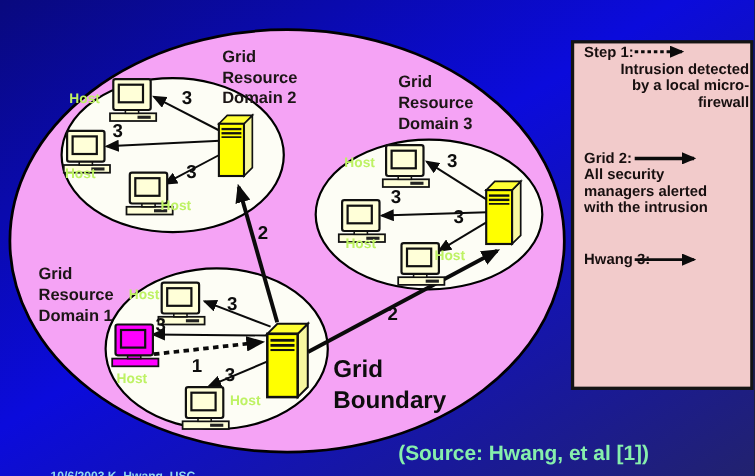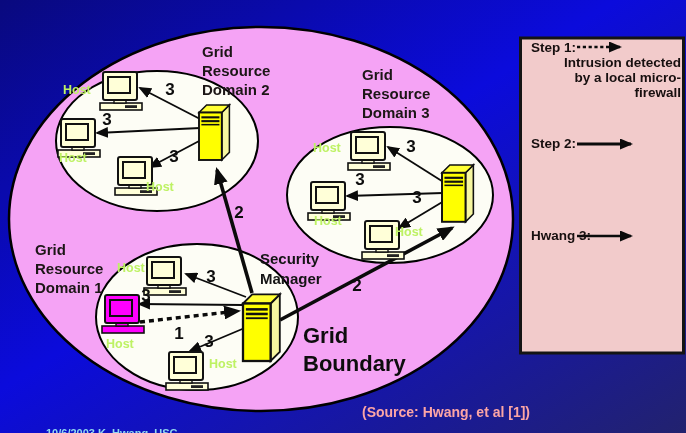--- a/index.html
+++ b/index.html
@@ -9,21 +9,21 @@
   }
   #stage svg{position:absolute;left:0;top:0;}
   .lbl{position:absolute;white-space:pre-line;color:#1c1616;font-weight:bold;line-height:1.25;}
   .domain-label{font-size:15px;line-height:19px;}
   .host-label{font-size:12.5px;font-weight:600;color:#bef264;line-height:13px;}
   .num-label{font-size:17px;color:#0d0d0d;transform:translate(-50%,-50%);line-height:17px;}
   .sm-label{font-size:15px;line-height:20px;color:#141414;}
   .boundary-label{font-size:22px;line-height:28px;color:#0d0d0d;}
   .legend-head{font-size:13.5px;color:#170f0f;line-height:15px;}
   .legend-body{font-size:13.5px;color:#170f0f;line-height:15.2px;width:150px;}
-  .source-label{font-size:14px;color:#fca5a5;line-height:21px;white-space:nowrap;}
+  .source-label{font-size:19px;color:#86efac;line-height:21px;white-space:nowrap;}
   .footer-label{font-size:11px;color:#8fd8f0;font-weight:bold;white-space:nowrap;}
 </style>
 </head>
 <body>
 
 <div id="stage">
 
   <svg width="686" height="433" viewBox="0 0 686 433">
     <defs>
       <linearGradient id="bgGrad" x1="0%" y1="0%" x2="100%" y2="100%">
@@ -117,22 +117,20 @@
   <div class="lbl domain-label" style="left:202px;top:42px;">Grid
 Resource
 Domain 2</div>
   <div class="lbl domain-label" style="left:362px;top:65px;">Grid
 Resource
 Domain 3</div>
   <div class="lbl domain-label" style="left:35px;top:240px;">Grid
 Resource
 Domain 1</div>
 
-  <div class="lbl sm-label" style="left:260px;top:249px;">Security
-Manager</div>
   <div class="lbl boundary-label" style="left:303px;top:322px;">Grid
 Boundary</div>
 
   <div class="lbl host-label" style="left:63px;top:84px;">Host</div>
   <div class="lbl host-label" style="left:59px;top:152px;">Host</div>
   <div class="lbl host-label" style="left:146px;top:181px;">Host</div>
   <div class="lbl host-label" style="left:313px;top:142px;">Host</div>
   <div class="lbl host-label" style="left:314px;top:215px;">Host</div>
   <div class="lbl host-label" style="left:395px;top:226px;">Host</div>
   <div class="lbl host-label" style="left:117px;top:262px;">Host</div>
@@ -149,19 +147,22 @@
   <div class="lbl num-label" style="left:146px;top:295px;">3</div>
   <div class="lbl num-label" style="left:209px;top:341px;">3</div>
   <div class="lbl num-label" style="left:239px;top:212px;">2</div>
   <div class="lbl num-label" style="left:357px;top:285px;">2</div>
   <div class="lbl num-label" style="left:179px;top:333px;">1</div>
 
   <div class="lbl legend-head" style="left:531px;top:40px;">Step 1:</div>
   <div class="lbl legend-body" style="left:531px;top:55px;text-align:right;">Intrusion detected
 by a local micro-
 firewall</div>
-  <div class="lbl legend-head" style="left:531px;top:136px;">Step 2:</div>
+  <div class="lbl legend-head" style="left:531px;top:136px;">Grid 2:</div>
+  <div class="lbl legend-body" style="left:531px;top:151px;">All security
+managers alerted
+with the intrusion</div>
   <div class="lbl legend-head" style="left:531px;top:228px;">Hwang 3:</div>
 
   <div class="lbl source-label" style="left:362px;top:402px;">(Source: Hwang, et al [1])</div>
   <div class="footer-label" style="position:absolute;left:46px;top:427px;">10/6/2003 K. Hwang, USC</div>
 
 </div>
 
 </body></html>

